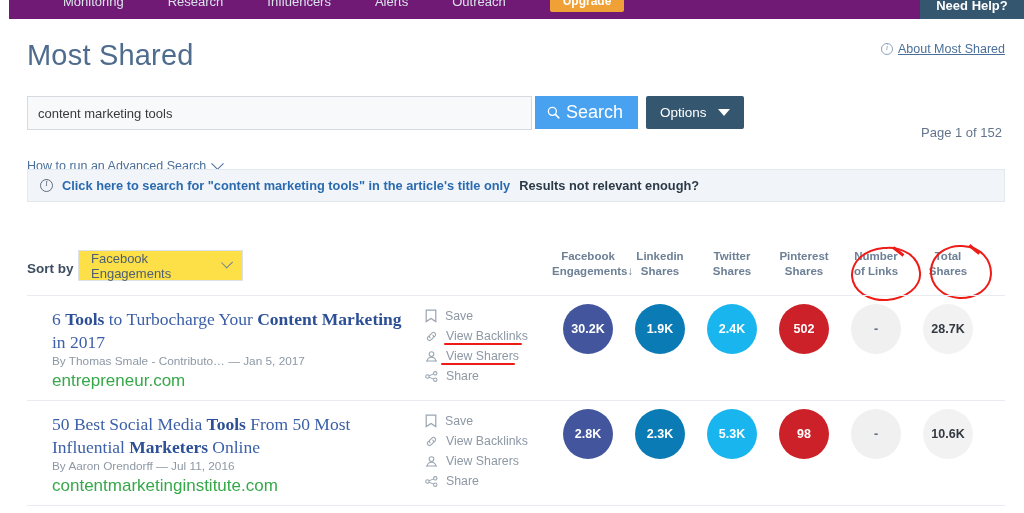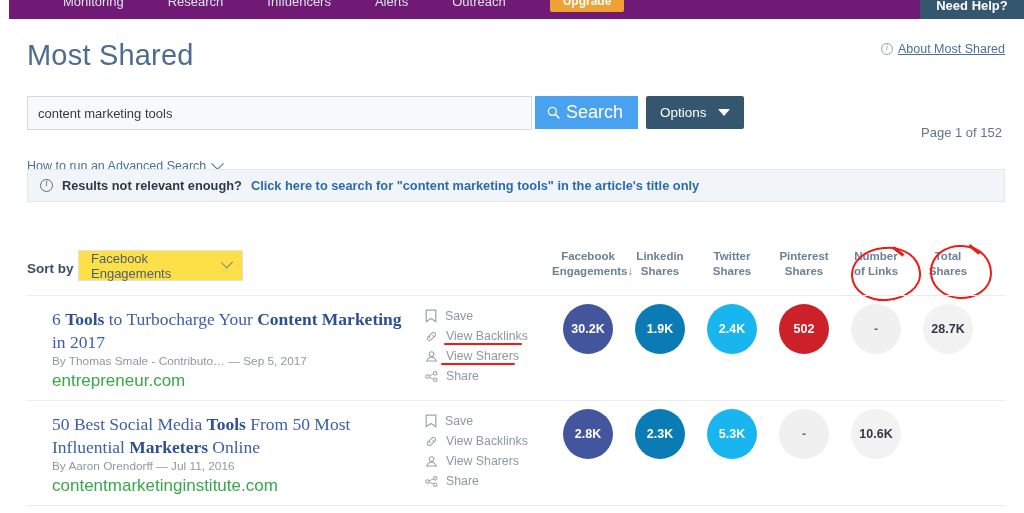--- a/index.html
+++ b/index.html
@@ -410,22 +410,22 @@
 
     <div id="page-count">Page 1 of 152</div>
 
     <div id="adv-search">
       <span>How to run an Advanced Search</span>
       <span class="caret-thin"></span>
     </div>
 
     <div id="banner">
       <span class="info-circle2"></span>
+      <span id="banner-link">Click here to search for "content marketing tools" in the article's title only</span>
       <span id="banner-strong">Results not relevant enough?</span>
-      <span id="banner-link">Click here to search for "content marketing tools" in the article's title only</span>
     </div>
 
     <div id="sortbar">
       <div id="sort-label">Sort by</div>
       <div id="sort-select">
         <span>Facebook Engagements</span>
         <span class="caret-thin"></span>
       </div>
 
       <div id="col-headers">
@@ -460,21 +460,21 @@
 
     <div class="annot-circle" id="annot-links"></div>
     <div class="annot-tail" id="tail-links"></div>
     <div class="annot-circle" id="annot-total"></div>
     <div class="annot-tail" id="tail-total"></div>
 
     <div class="row-divider" style="top:276px"></div>
 
     <div class="result-row" style="top:277px">
       <div class="res-title">6 <b>Tools</b> to Turbocharge Your <b>Content Marketing</b> in 2017</div>
-      <div class="res-meta">By Thomas Smale - Contributo… — Sep 5, 2017</div>
+      <div class="res-meta">By Thomas Smale - Contributo… — Jan 5, 2017</div>
       <div class="res-domain">entrepreneur.com</div>
 
       <div class="actions">
         <div class="action">
           <svg width="12" height="14" viewBox="0 0 12 14">
             <path d="M1.2 1.2h9.6v11.4L6 9.4l-4.8 3.2z" fill="none" stroke="#9aa5b1" stroke-width="1.2"></path>
           </svg>
           <span>Save</span>
         </div>
         <div class="action">
@@ -573,20 +573,23 @@
         <div class="metric-cell">
           <div class="bubble" style="background: rgb(67, 86, 157);">2.8K</div>
         </div>
         <div class="metric-cell">
           <div class="bubble" style="background: rgb(11, 123, 181);">2.3K</div>
         </div>
         <div class="metric-cell">
           <div class="bubble" style="background: rgb(25, 181, 239);">5.3K</div>
         </div>
         <div class="metric-cell">
+          <div class="bubble" style="background: rgb(204, 33, 40);">98</div>
+        </div>
+        <div class="metric-cell">
           <div class="bubble empty">-</div>
         </div>
         <div class="metric-cell">
           <div class="bubble total">10.6K</div>
         </div>
       </div>
     </div>
 
     <div class="row-divider" style="top:486px"></div>
 

